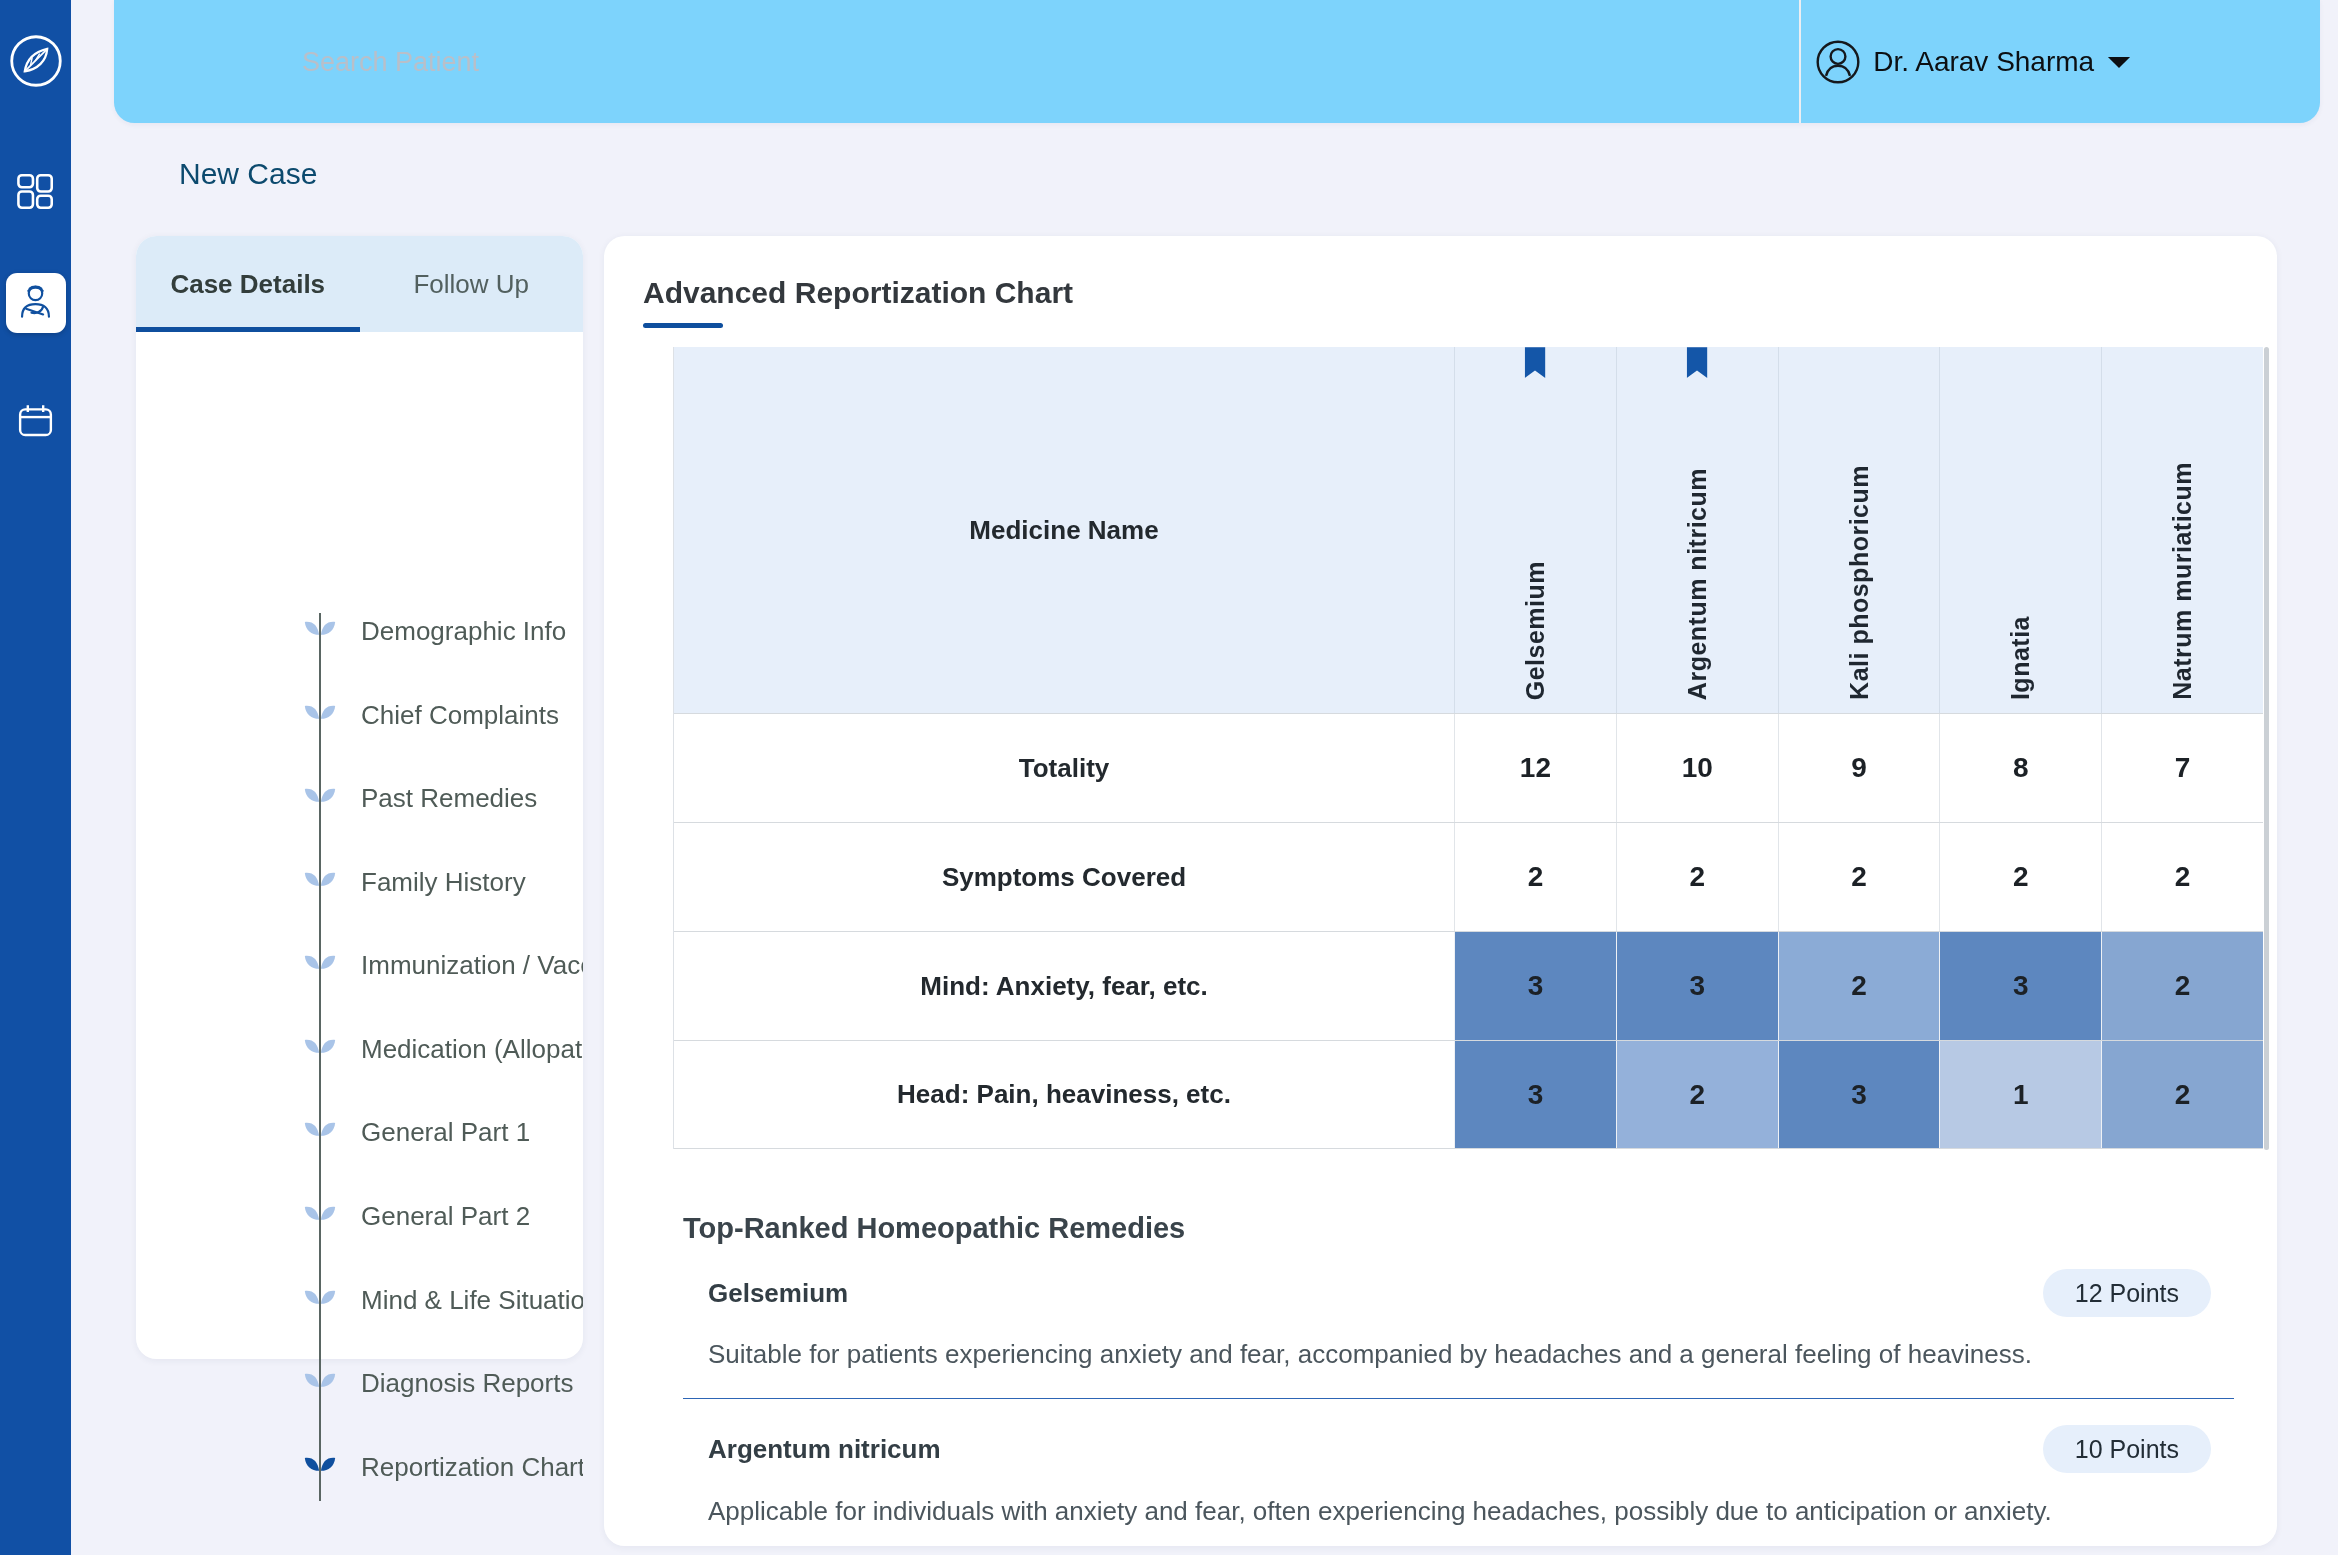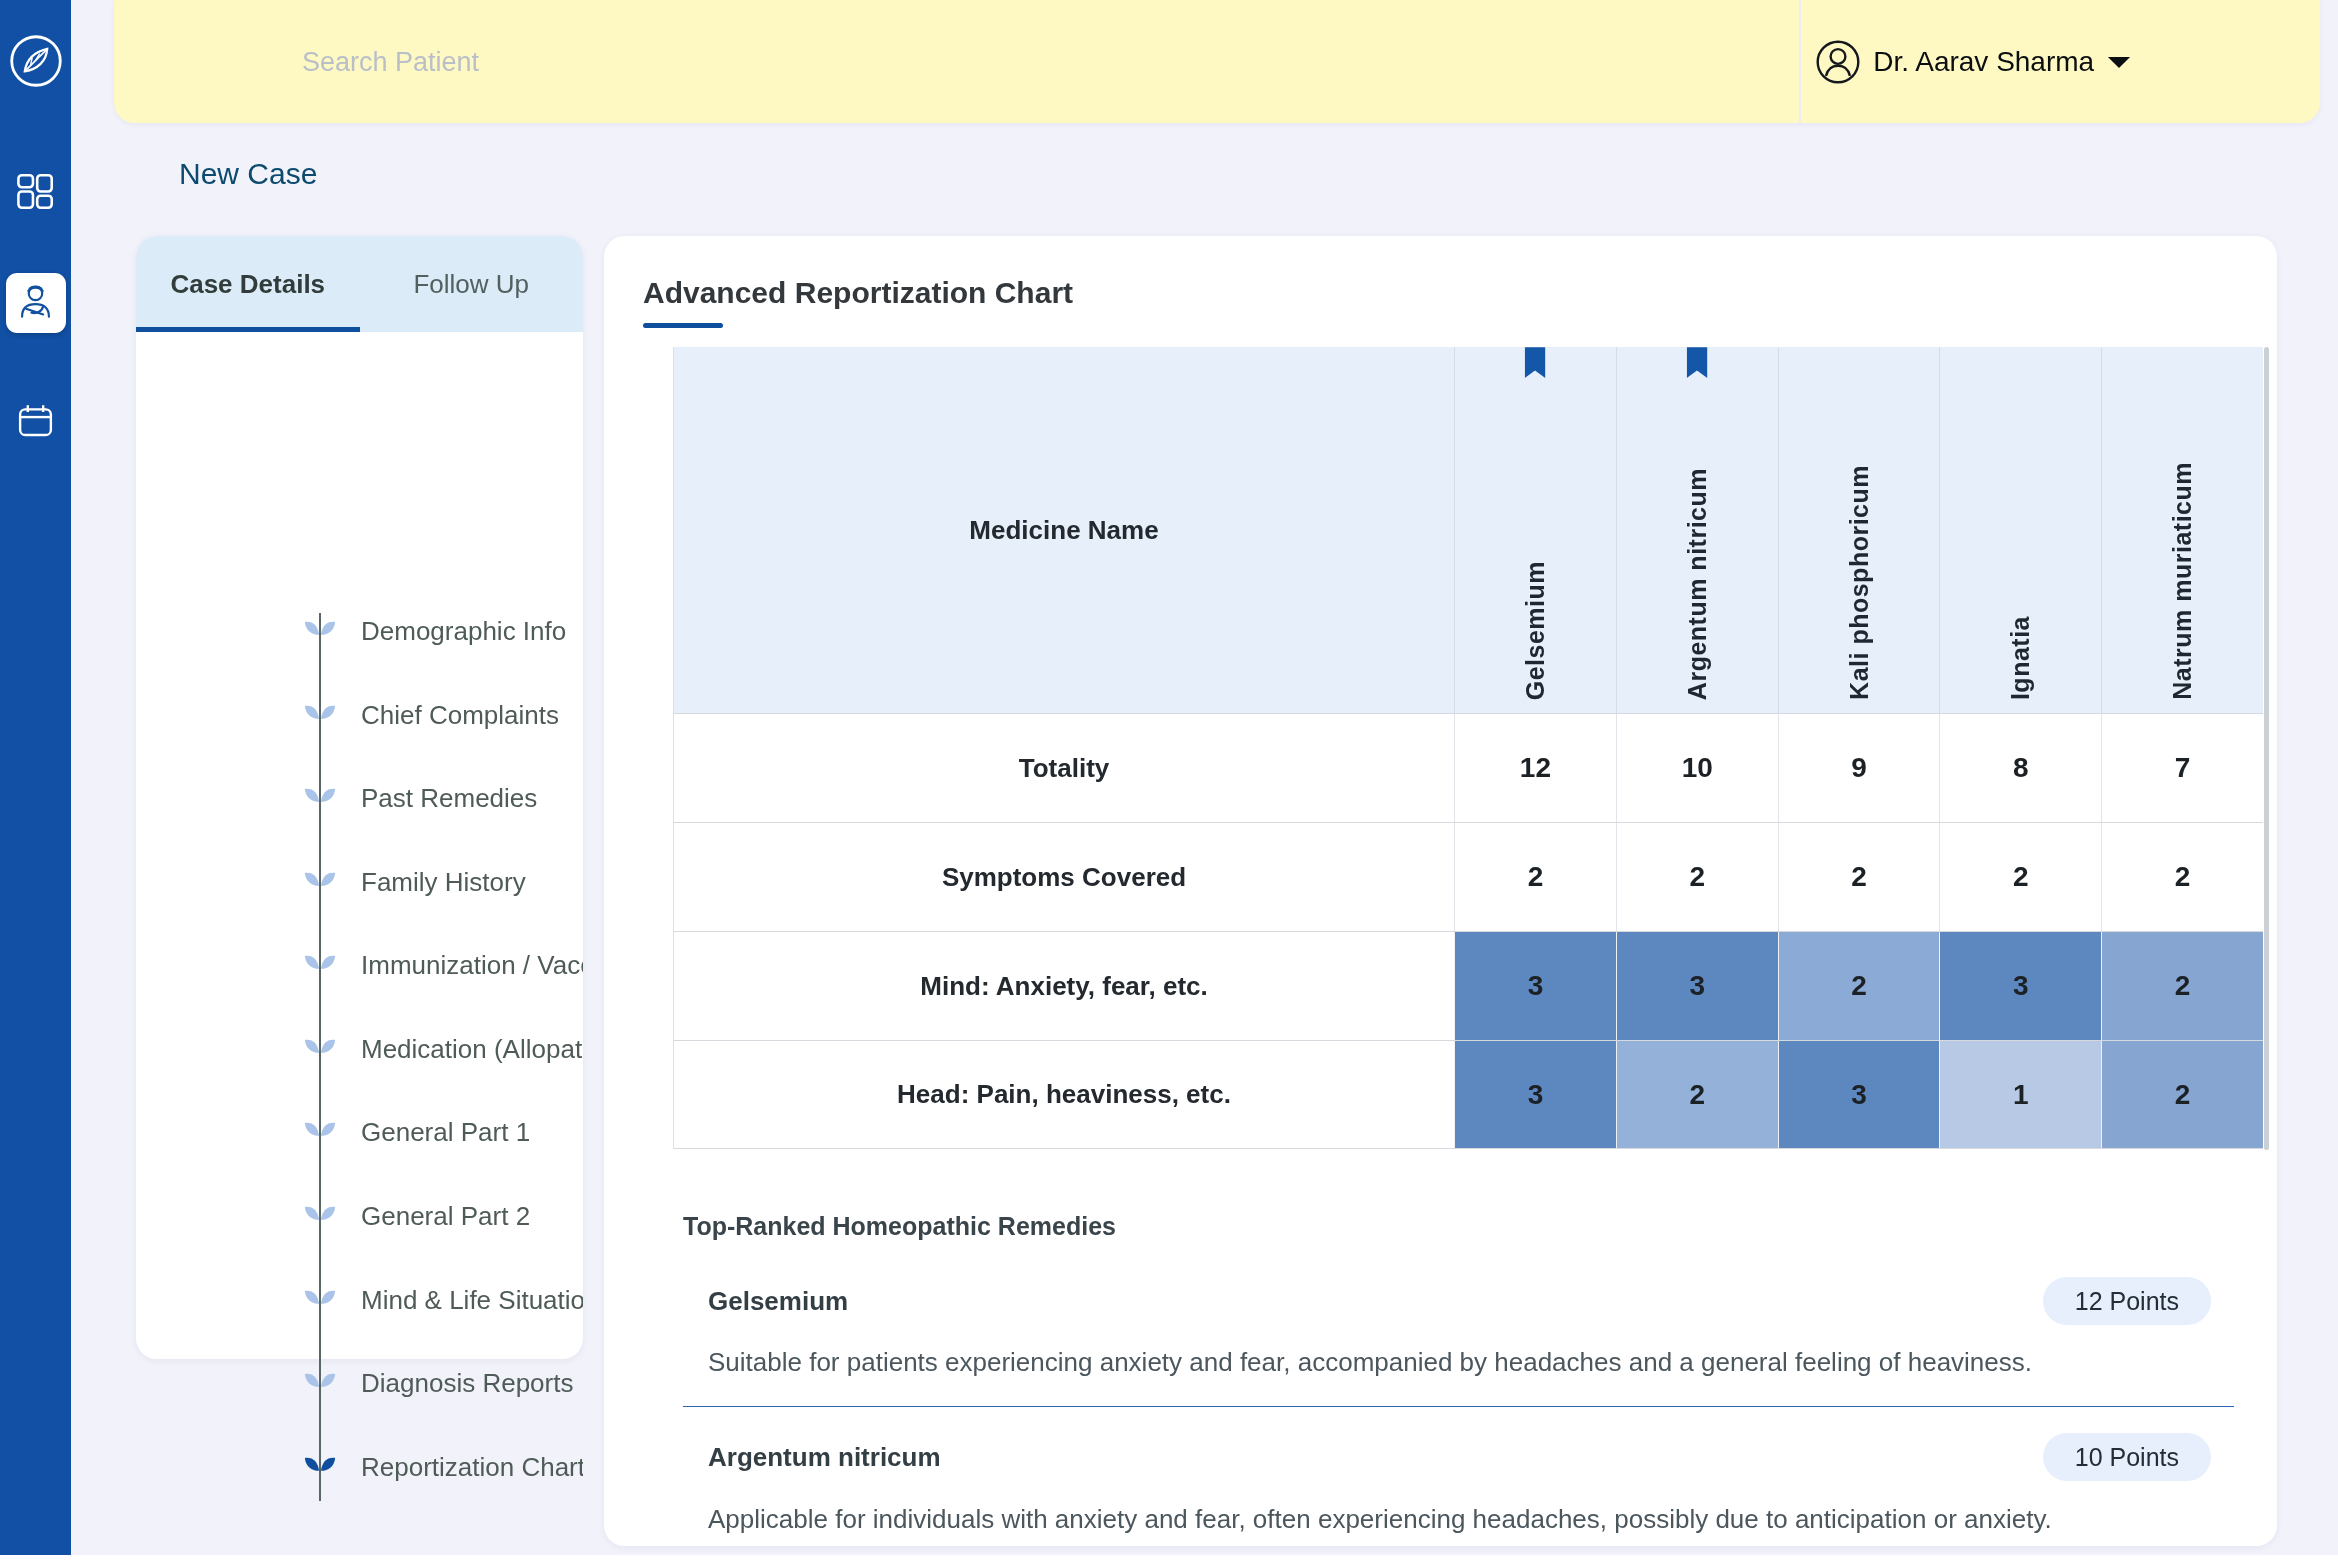--- a/index.html
+++ b/index.html
@@ -8,21 +8,21 @@
   
   .sidebar{position:absolute;left:0;top:0;width:71px;height:1555px;background:#1150a5;}
   .side-logo{position:absolute;left:7.5px;top:31px;width:56px;height:60px;}
   .side-grid{position:absolute;left:15px;top:172px;width:41px;height:39px;}
   .side-active-tile{position:absolute;left:5.6px;top:273px;width:60px;height:60px;background:#ffffff;border-radius:11.2px;
     box-shadow:0 1.9px 5.6px rgba(0,0,0,.18);display:flex;align-items:center;justify-content:center;}
   .side-cal{position:absolute;left:15px;top:401px;width:41px;height:39px;}
   .bottom-strip{position:absolute;left:0;top:1555px;width:2338px;height:11.2px;background:#ffffff;}
 
   
-  .topbar{position:absolute;left:114px;top:0;width:2206px;height:123px;background:#fef9c3;
+  .topbar{position:absolute;left:114px;top:0;width:2206px;height:123px;background:#7dd3fc;
     border-radius:0 0 20.5px 20.5px;box-shadow:0 1.9px 5.6px rgba(30,45,90,.05);}
   .search-input{position:absolute;left:186px;top:37px;width:1398px;height:48px;border:none;outline:none;
     font-family:"Liberation Sans",sans-serif;font-size:27px;color:#333a41;background:transparent;}
   .search-input::placeholder{color:#b9bfc9;}
   .topbar-divider{position:absolute;left:1685px;top:0;width:1.9px;height:123px;background:#eceef2;}
   .profile{position:absolute;left:1700px;top:0;height:123px;display:flex;align-items:center;gap:11.2px;cursor:pointer;}
   .profile .acct{width:48px;height:48px;}
   .profile .pname{font-size:28px;color:#0c0f12;}
   .profile .caret{width:24px;height:13px;margin-left:1.9px;}
 
@@ -64,21 +64,21 @@
   .tr:last-child{border-bottom:0.9px solid #d6dade;}
   .td-label{width:781px;display:flex;align-items:center;justify-content:center;
     font-size:26px;font-weight:600;color:#23292e;background:#fff;}
   .td{width:162px;display:flex;align-items:center;justify-content:center;
     font-size:28px;font-weight:600;color:#1c2126;border-left:0.9px solid #e1e5e9;box-sizing:border-box;background:#fff;}
   .td.heat{border-left:1.9px solid #eef1f5;}
   .tscroll{position:absolute;left:2264px;top:347px;width:4.7px;height:803px;background:#cbd0d5;border-radius:2.8px;cursor:pointer;}
 
   
   .remedies{position:absolute;left:683px;top:1212px;width:1551px;}
-  .remedies-heading{font-size:25px;font-weight:bold;color:#3a444b;margin-bottom:36px;}
+  .remedies-heading{font-size:29px;font-weight:bold;color:#3a444b;margin-bottom:24px;}
   .remedy{padding:0 0 3.7px 0;}
   .remedy:not(:last-child){border-bottom:1.9px solid #2d65b5;margin-bottom:26px;padding-bottom:28px;}
   .remedy-head{display:flex;align-items:center;justify-content:space-between;padding-left:25px;}
   .remedy-name{font-size:26px;font-weight:bold;color:#333e45;}
   .points-badge{height:48px;padding:0 32px;margin-right:23px;background:#e6effb;border-radius:24px;
     display:flex;align-items:center;font-size:25px;color:#222d36;}
   .remedy-desc{margin-top:22.4px;padding-left:25px;font-size:26px;color:#4b565d;}
 </style>
 </head>
 <body>

